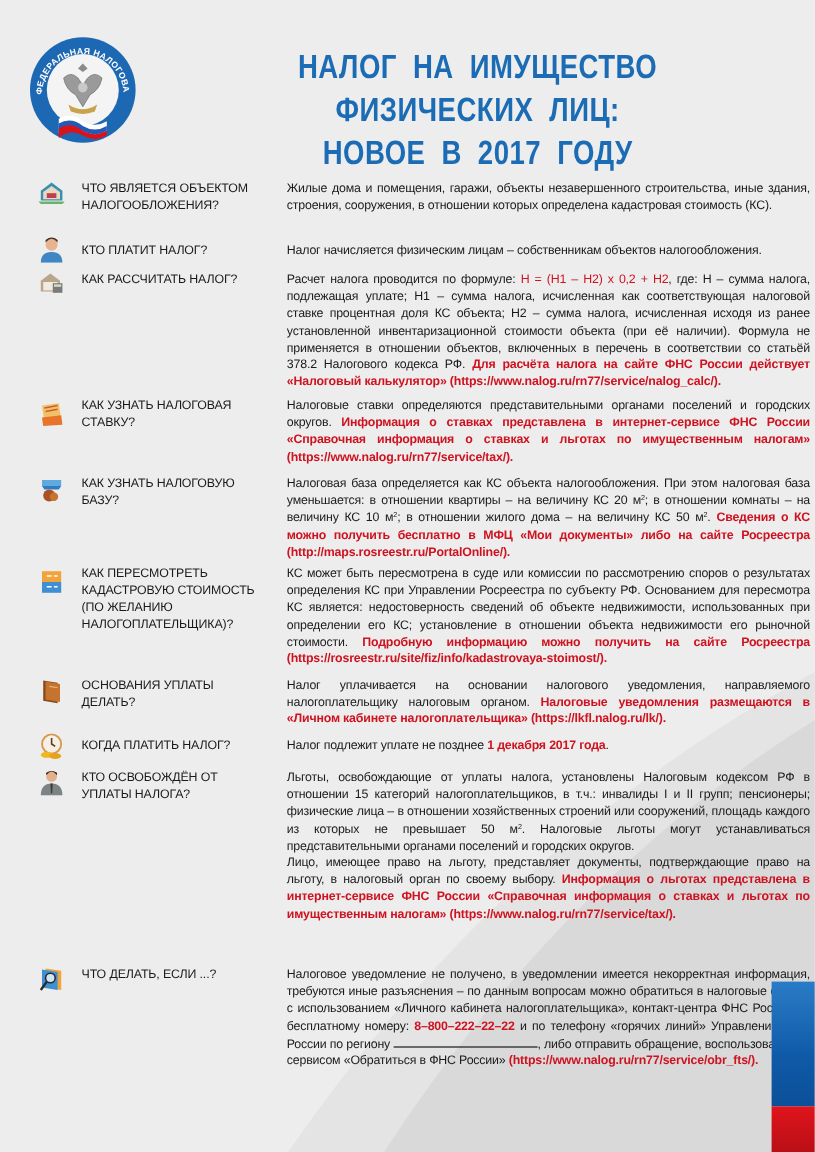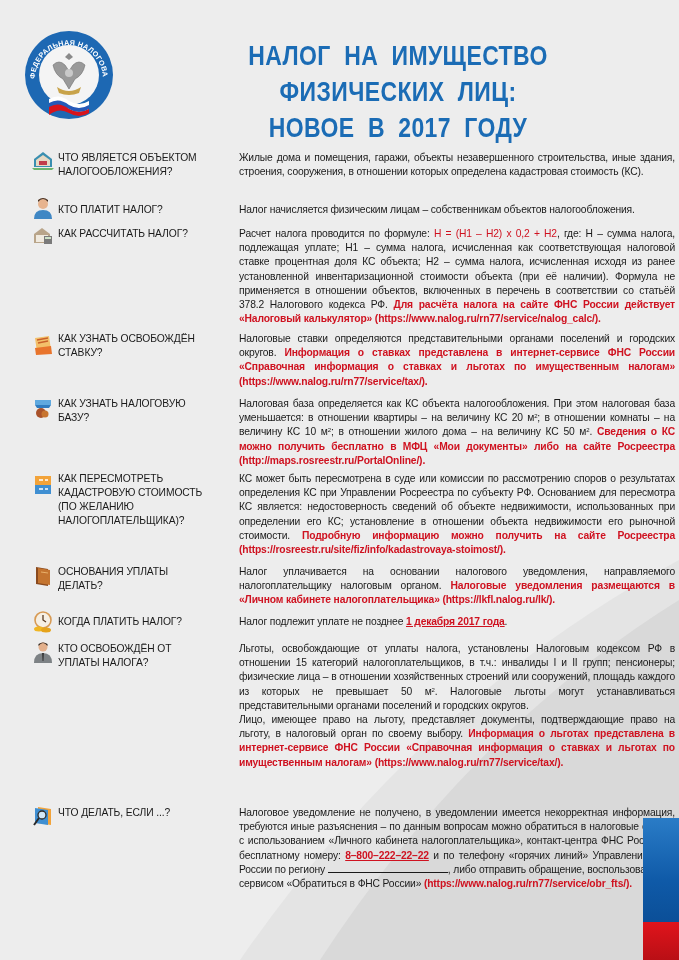--- a/index.html
+++ b/index.html
@@ -31,35 +31,35 @@
     letter-spacing: 0.5px;
     transform: scaleX(0.82);
     transform-origin: center top;
     word-spacing: 8px;
   }
   .row { position: absolute; left: 0; width: 679px; }
   .row .icon {
     position: absolute; left: 32px; width: 22px; height: 22px;
   }
   .row .q {
-    position: absolute; left: 58px; width: 145px;
+    position: absolute; left: 68px; width: 145px;
     font-size: 10.3px; line-height: 14px;
     color: #1a1a1a;
     letter-spacing: -0.1px;
   }
   .row .a {
     position: absolute; left: 207px; width: 436px;
     font-size: 10.3px; line-height: 14.2px;
     text-align: justify;
     color: #1a1a1a;
     letter-spacing: -0.15px;
     margin-left: 32px;
   }
   .red { color: #cf1220; }
-  .red-b { color: #cf1220; font-weight: bold; text-decoration: underline; }
+  .red-b { color: #cf1220; font-weight: bold; }
   .ri { color: #cf1220; font-weight: bold; }
   sup { font-size: 6px; vertical-align: top; position: relative; top: -2px; }
   .blank { display: inline-block; width: 120px; border-bottom: 1px solid #1a1a1a; height: 10px; }
   .flag-blue {
     position: absolute; left: 643px; top: 818px; width: 36px; height: 104px;
     background: linear-gradient(180deg, #2a7cc7 0%, #0f5aa8 60%, #0b4f98 100%);
   }
   .flag-red {
     position: absolute; left: 643px; top: 922px; width: 36px; height: 38px;
     background: linear-gradient(180deg, #e0141c 0%, #b90f15 100%);
@@ -130,21 +130,21 @@
   <div class="q">КАК РАССЧИТАТЬ НАЛОГ?</div>
   <div class="a"><span>Расчет налога проводится по формуле: </span><span class="red">Н = (Н1 – Н2) х 0,2 + Н2</span><span>, где: Н – сумма налога, подлежащая уплате; Н1 – сумма налога, исчисленная как соответствующая налоговой ставке процентная доля КС объекта; Н2 – сумма налога, исчисленная исходя из ранее установленной инвентаризационной стоимости объекта (при её наличии). Формула не применяется в отношении объектов, включенных в перечень в соответствии со статьёй 378.2 Налогового кодекса РФ. </span><span class="ri">Для расчёта налога на сайте ФНС России действует «Налоговый калькулятор» (https://www.nalog.ru/rn77/service/nalog_calc/).</span></div>
 </div>
 
 <div class="row" style="top:332px;">
   <svg class="icon" style="top:2px;" viewBox="0 0 22 22">
     <path d="M3 4 L17 2 L19 16 L5 18Z" fill="#f3c06a"></path>
     <path d="M5 6 L16 4 M6 9 L16 7" stroke="#c9602a" stroke-width="1.3"></path>
     <path d="M3 14 L19 12 L20 20 L4 21Z" fill="#e8742c"></path>
   </svg>
-  <div class="q">КАК УЗНАТЬ ОСВОБОЖДЁН СТАВКУ?</div>
+  <div class="q">КАК УЗНАТЬ НАЛОГОВАЯ СТАВКУ?</div>
   <div class="a"><span>Налоговые ставки определяются представительными органами поселений и городских округов. </span><span class="ri">Информация о ставках представлена в интернет-сервисе ФНС России «Справочная информация о ставках и льготах по имущественным налогам» (https://www.nalog.ru/rn77/service/tax/).</span></div>
 </div>
 
 <div class="row" style="top:397px;">
   <svg class="icon" style="top:0px;" viewBox="0 0 22 22">
     <path d="M3 3 L19 3 L19 8 L3 8Z" fill="#5fa9df"></path>
     <path d="M3 8 L19 8 L17 11 L5 11Z" fill="#2f7cc0"></path>
     <circle cx="9" cy="16" r="5" fill="#a9522a"></circle>
     <circle cx="13" cy="17" r="3.5" fill="#c7742f"></circle>
   </svg>

